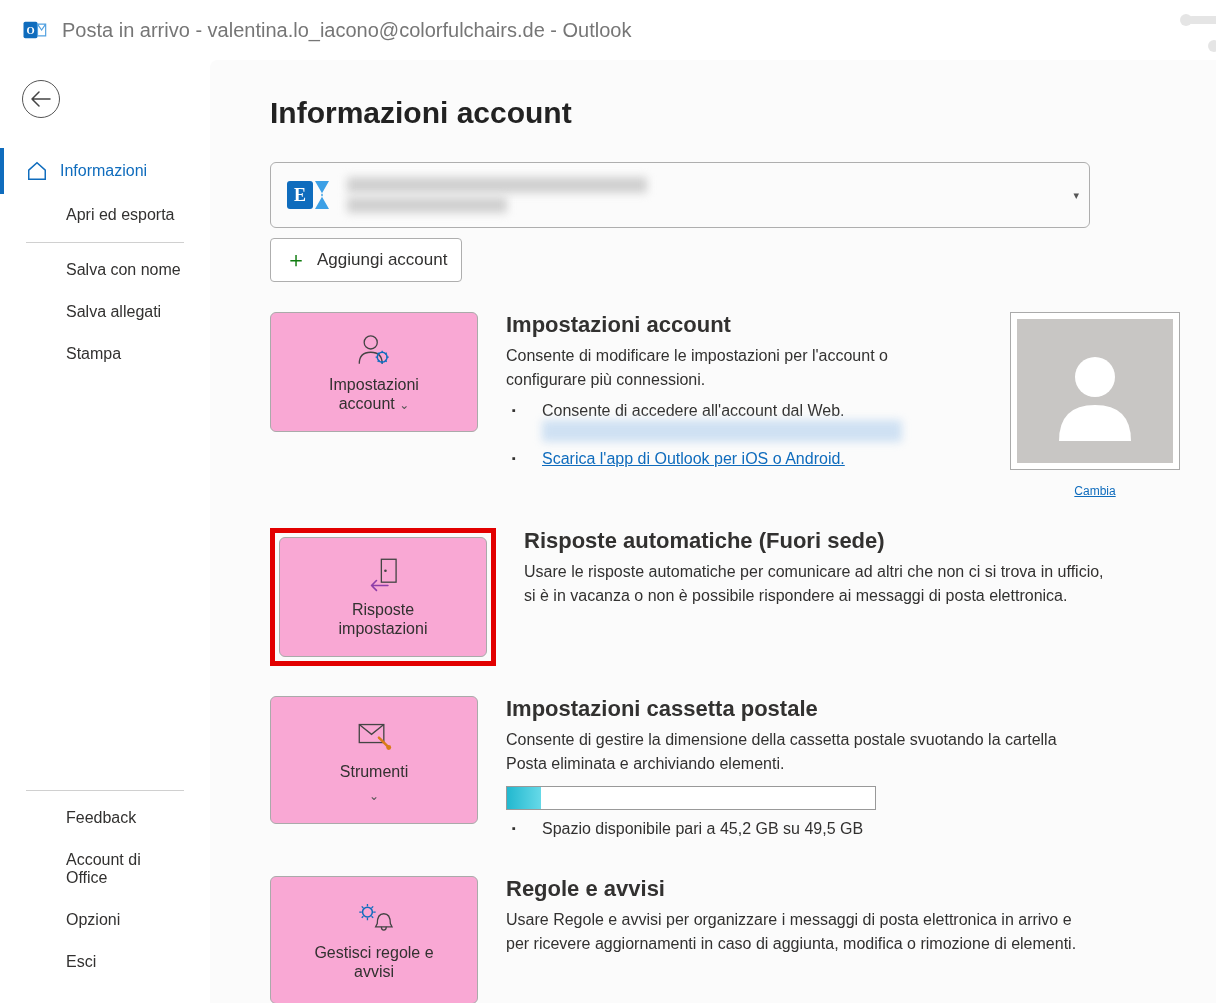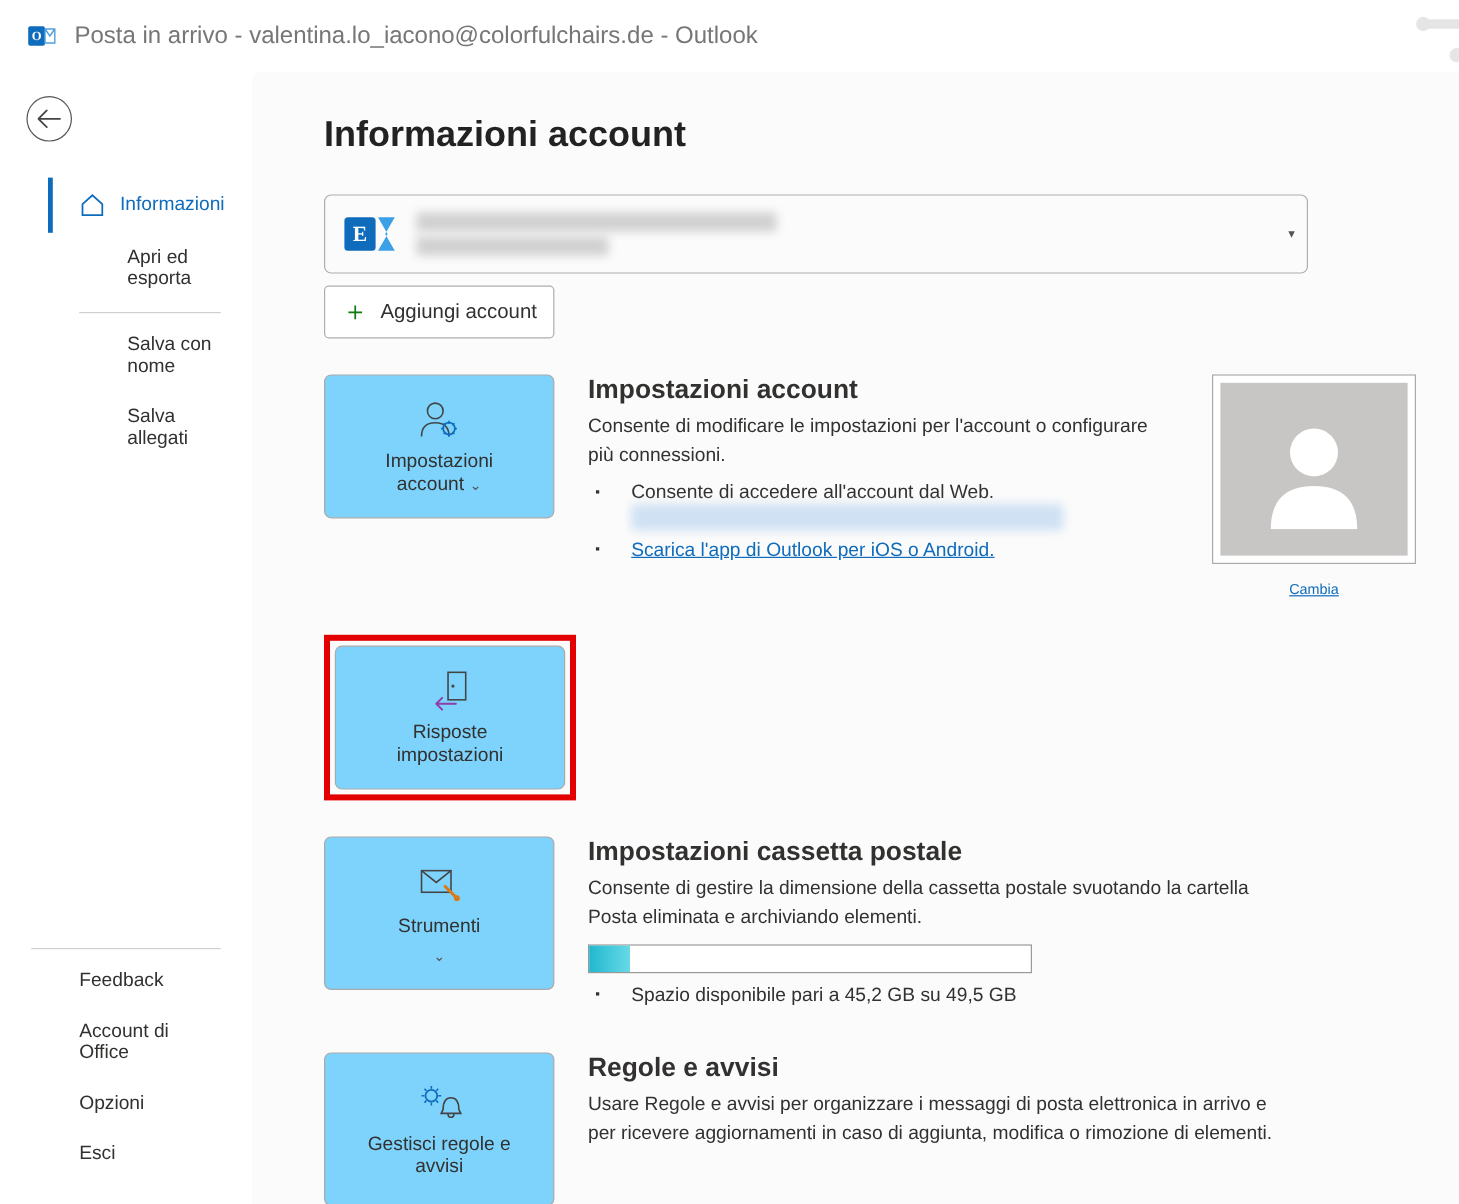--- a/index.html
+++ b/index.html
@@ -49,21 +49,20 @@
     border: 1.5px solid #555;
     border-radius: 50%;
     margin-left: 22px;
     display: flex;
     align-items: center;
     justify-content: center;
     cursor: pointer;
   }
   .nav-group {
     margin-top: 30px;
-    padding-left: 40px;
   }
   .nav-item {
     display: flex;
     align-items: center;
     gap: 12px;
     padding: 12px 24px 12px 22px;
     cursor: pointer;
     color: #323130;
     font-size: 16px;
     border-left: 4px solid transparent;
@@ -155,25 +154,25 @@
   }
   .plus-icon { color: #107c10; font-size: 22px; font-weight: 300; }
   
   .section-row {
     display: flex;
     align-items: flex-start;
     gap: 28px;
     margin-bottom: 30px;
   }
   .section-button {
-    width: 192px;
+    width: 208px;
     min-height: 120px;
     border: 1px solid #aaa;
     border-radius: 6px;
-    background: #7dd3fc;
+    background: #f9a8d4;
     display: flex;
     flex-direction: column;
     align-items: center;
     justify-content: center;
     gap: 8px;
     padding: 18px 8px;
     cursor: pointer;
     text-align: center;
   }
   .section-button .caret {
@@ -316,20 +315,23 @@
       </div>
       <div class="nav-item noicon">
         <span>Apri ed esporta</span>
       </div>
       <div class="nav-sep"></div>
       <div class="nav-item noicon">
         <span>Salva con nome</span>
       </div>
       <div class="nav-item noicon">
         <span>Salva allegati</span>
+      </div>
+      <div class="nav-item noicon">
+        <span>Stampa</span>
       </div>
     </div>
 
     <div class="sidebar-bottom">
       <div class="nav-sep"></div>
       <div class="nav-item noicon">
         <span>Feedback</span>
       </div>
       <div class="nav-item noicon">
         <span>Account di Office</span>
@@ -414,20 +416,24 @@
               <rect x="22" y="4" width="18" height="28" fill="none" stroke="#444" stroke-width="1.6"></rect>
               <circle cx="27" cy="18" r="1.6" fill="#444"></circle>
               <path d="M30 36 L10 36 M16 30 L10 36 L16 42" stroke="#8d3ea8" stroke-width="2" fill="none" stroke-linecap="round" stroke-linejoin="round"></path>
             </svg>
           <div class="btn-label">
             <span>Risposte</span><br>
             <span>impostazioni</span>
           </div>
         </div>
       </div>
+      <div class="section-text">
+        <h2>Risposte automatiche (Fuori sede)</h2>
+        <p>Usare le risposte automatiche per comunicare ad altri che non ci si trova in ufficio, si è in vacanza o non è possibile rispondere ai messaggi di posta elettronica.</p>
+      </div>
     </div>
 
     
     <div class="section-row">
       <div class="section-button" style="min-height:128px;">
         <svg viewBox="0 0 48 44">
             <rect x="6" y="8" width="30" height="22" fill="none" stroke="#444" stroke-width="1.6"></rect>
             <path d="M6 8 L21 20 L36 8" fill="none" stroke="#444" stroke-width="1.6"></path>
             <path d="M30 24 L42 36" stroke="#d97b18" stroke-width="3" stroke-linecap="round"></path>
             <circle cx="42" cy="36" r="3" fill="#d97b18"></circle>

